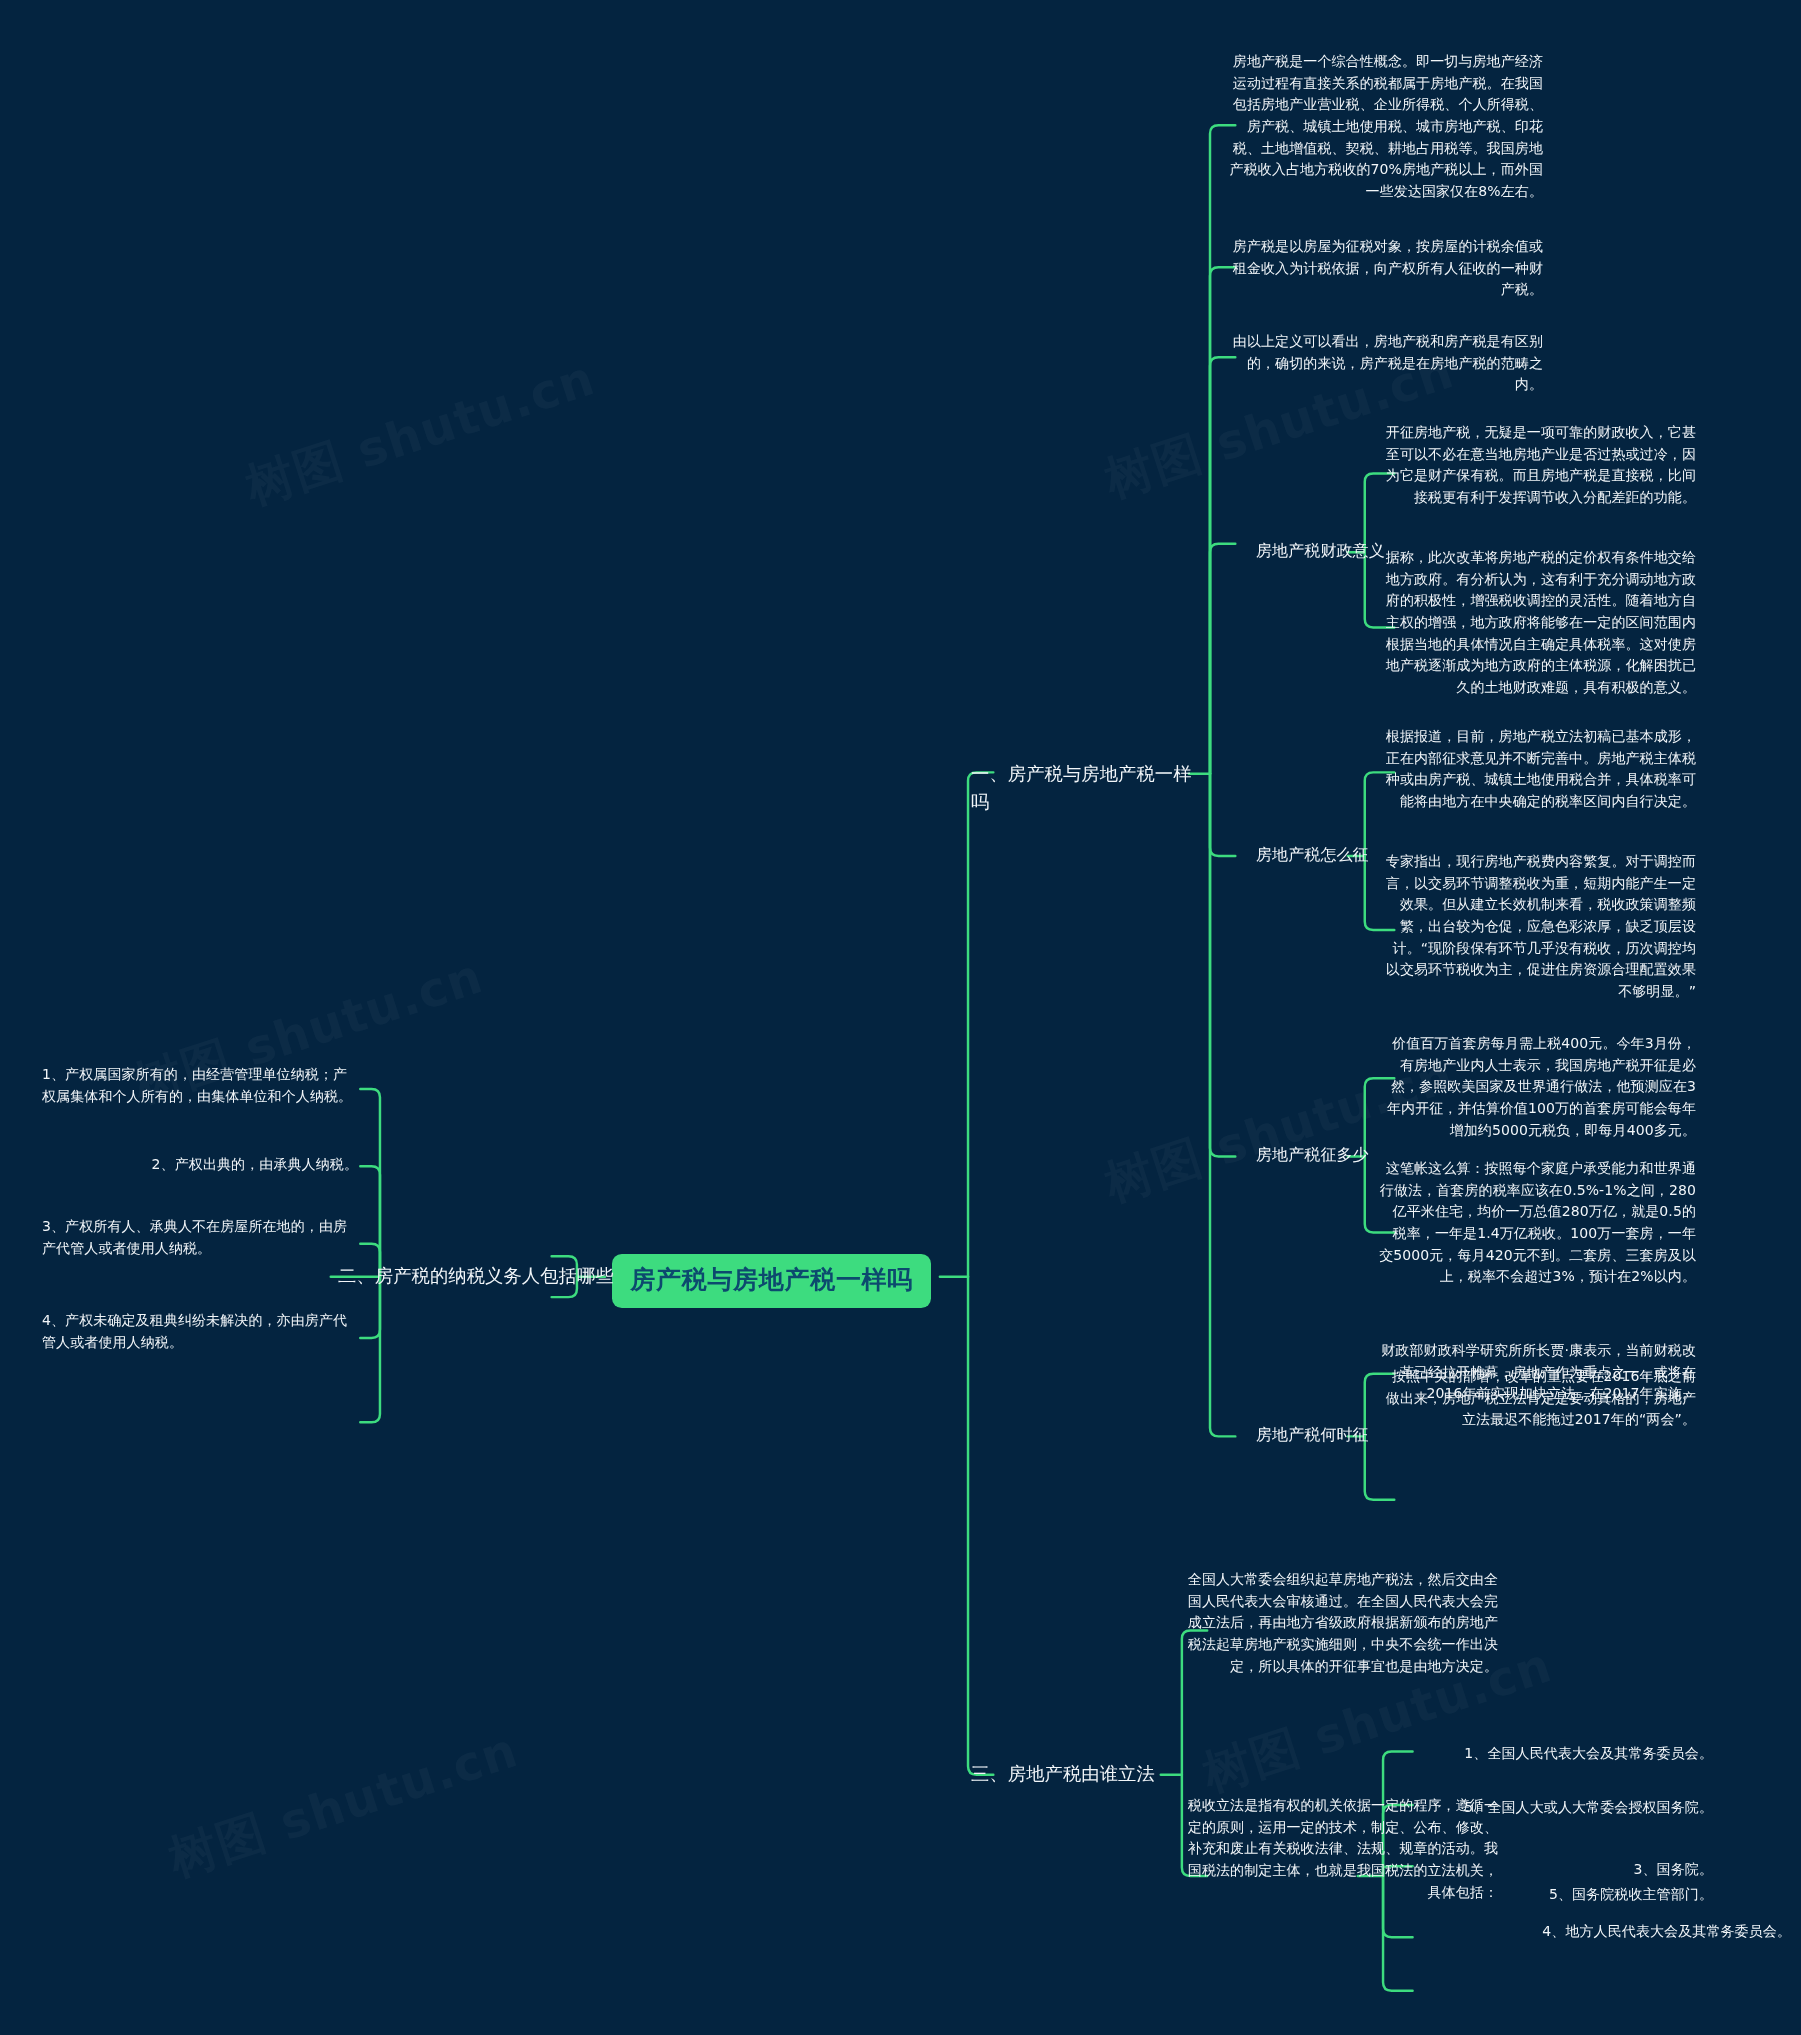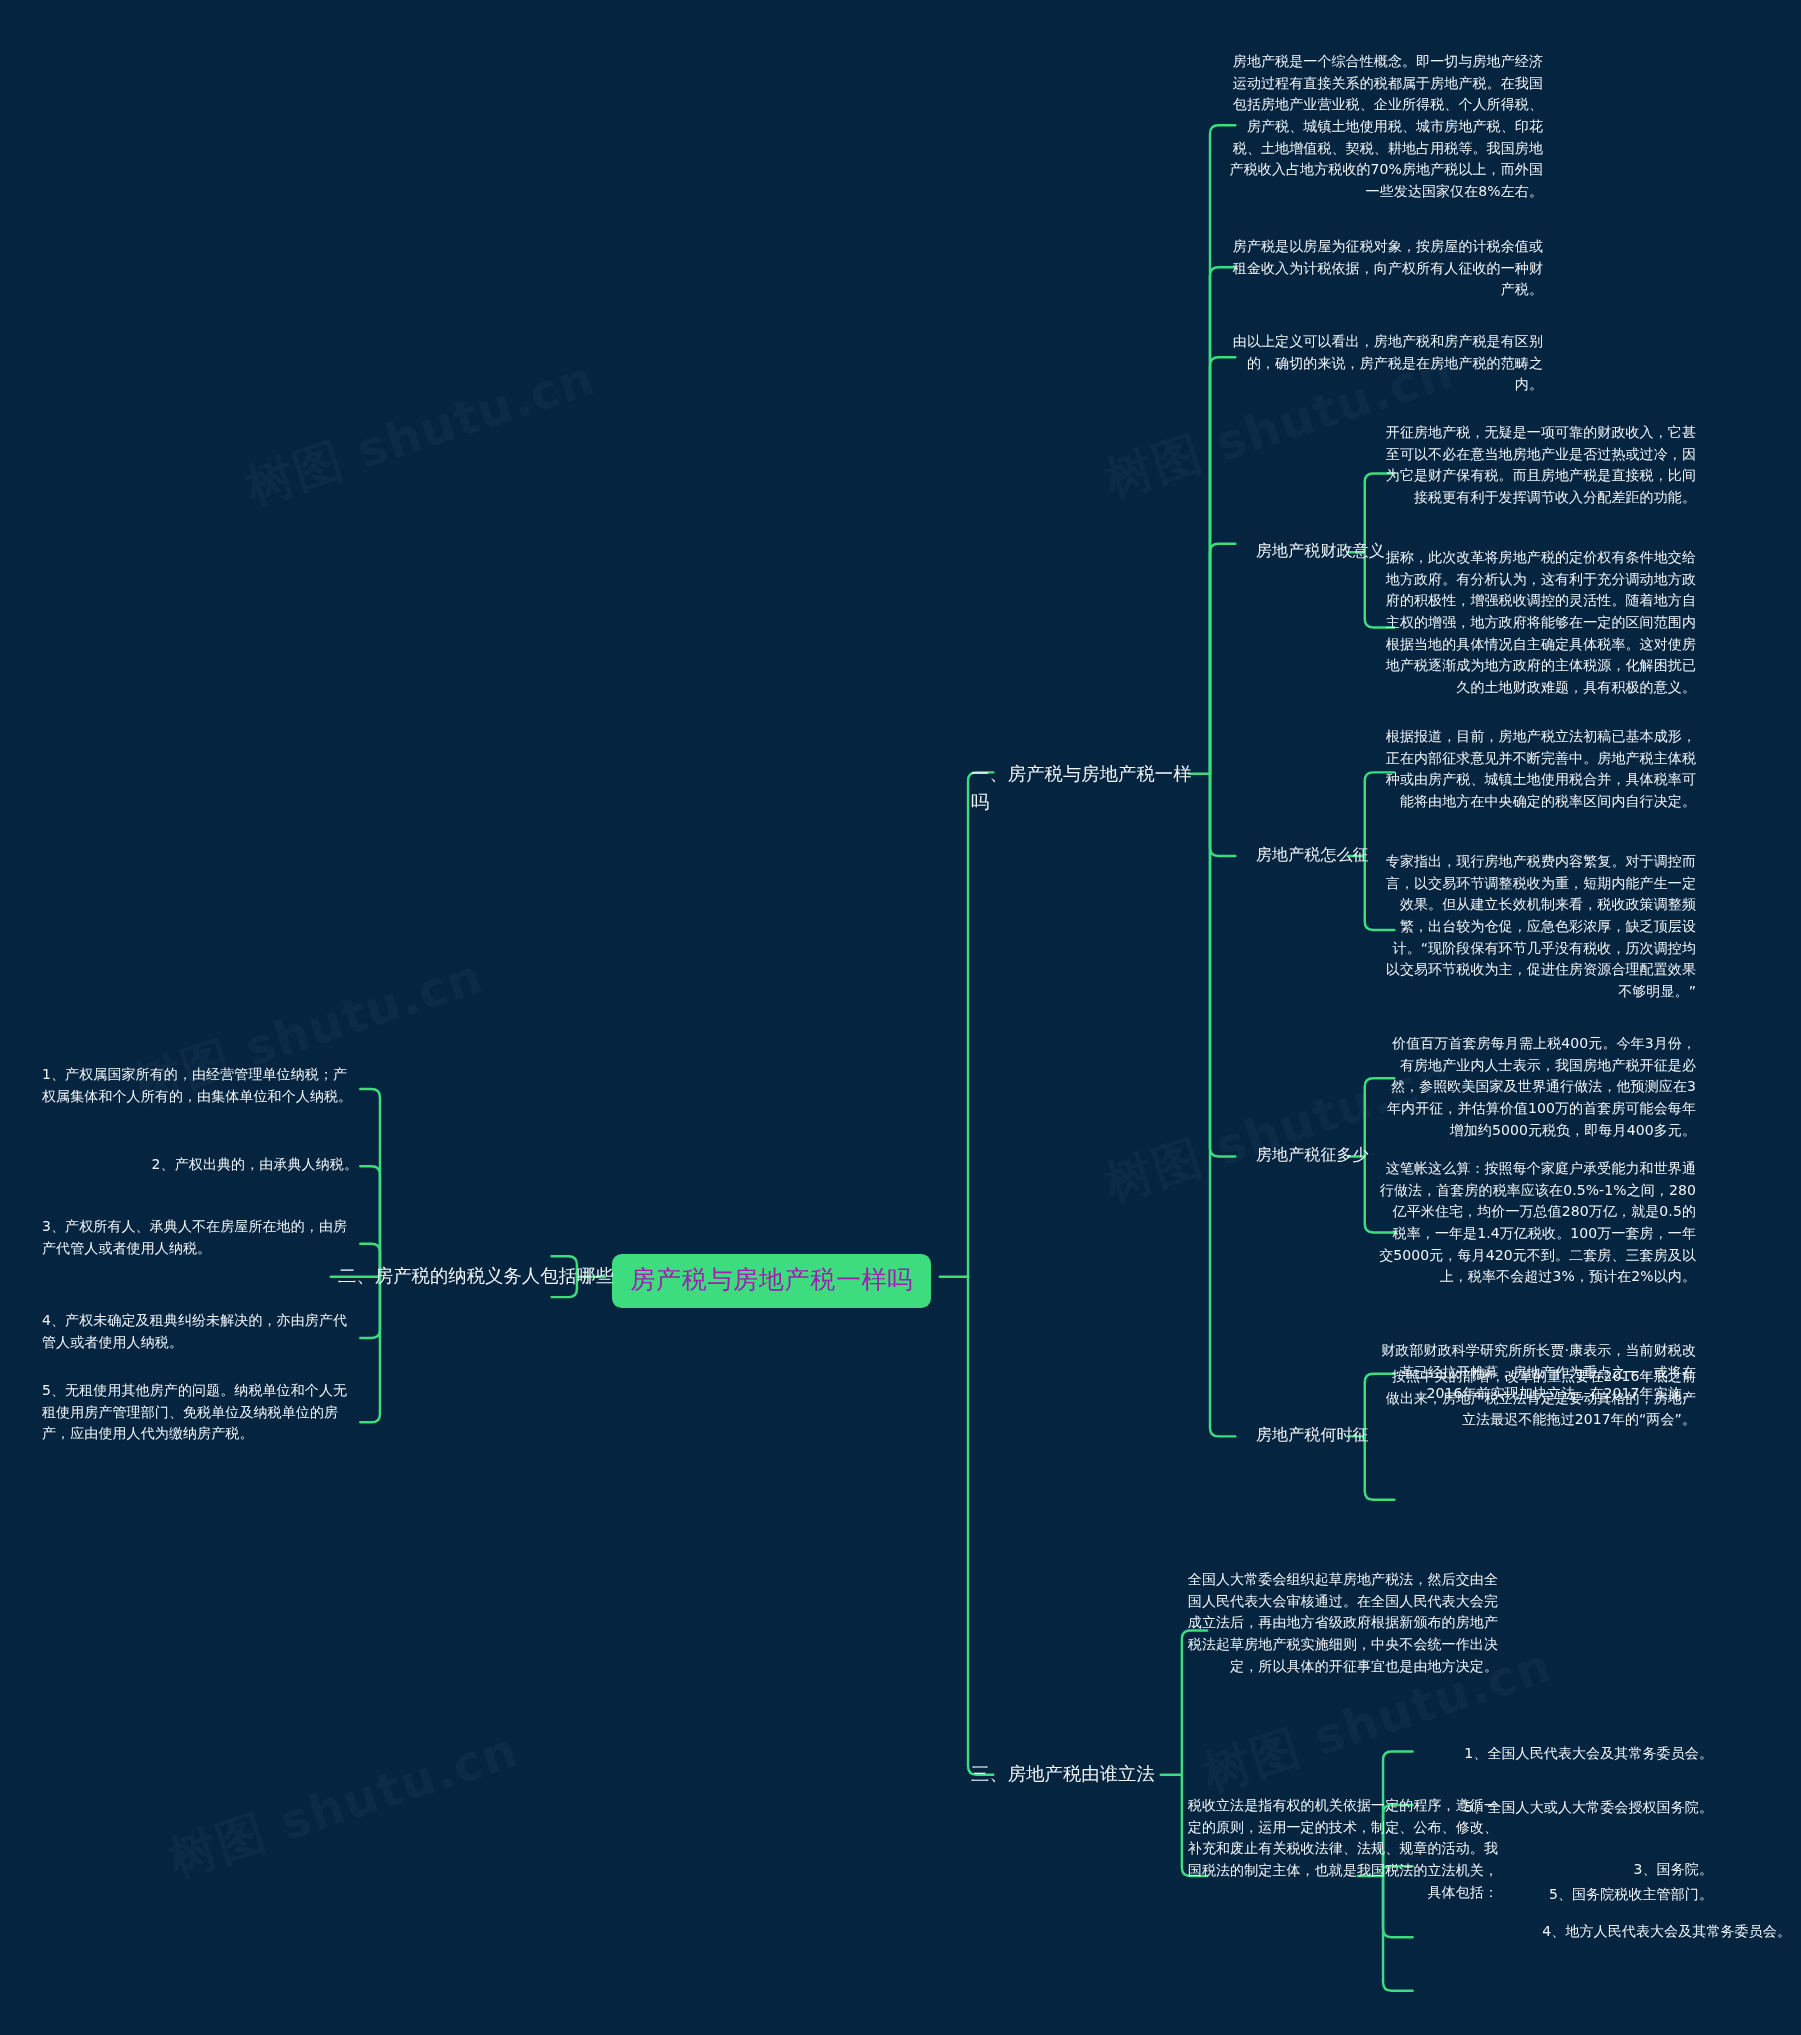--- a/index.html
+++ b/index.html
@@ -40,24 +40,24 @@
     letter-spacing: 0.1px;
   }
   .node.lvl1 { font-size: 18.3px; }
   .node.lvl2 { font-size: 16px; margin-left: 26px; }
   .node.leaf { font-size: 14px; line-height: 1.55; }
   .node.right-leaf { text-align: right; }
   .node.left-leaf { text-align: left; }
   #root-node {
     position: absolute;
     background: #3ddc7f;
-    color: #a21caf;
+    color: #0c4a6e;
     border-radius: 9.8px;
     font-size: 25px;
-    font-weight: 400;
+    font-weight: 700;
     letter-spacing: 0.7px;
     padding: 11.3px 18.3px 12.7px 18.3px;
     white-space: nowrap;
     line-height: 1.2;
   }
 </style>
 </head>
 <body>
 
 <div id="canvas">
@@ -127,21 +127,20 @@
   </svg>
 
   <div id="root-node" style="left:612px; top:1254px;">房产税与房地产税一样吗</div>
 
   <div class="node lvl1" style="left:338px; top:1262px; width:295px;">二、房产税的纳税义务人包括哪些</div>
 
   <div class="node leaf left-leaf" style="left:42px; top:1064px; width:317px;">1、产权属国家所有的，由经营管理单位纳税；产权属集体和个人所有的，由集体单位和个人纳税。</div>
   <div class="node leaf left-leaf" style="left:98px; top:1154px; width:260px; text-align:right;">2、产权出典的，由承典人纳税。</div>
   <div class="node leaf left-leaf" style="left:42px; top:1216px; width:317px;">3、产权所有人、承典人不在房屋所在地的，由房产代管人或者使用人纳税。</div>
   <div class="node leaf left-leaf" style="left:42px; top:1310px; width:317px;">4、产权未确定及租典纠纷未解决的，亦由房产代管人或者使用人纳税。</div>
-  <div class="node leaf left-leaf" style="left:42px; top:1380px; width:317px;">5、无租使用其他房产的问题。纳税单位和个人无租使用房产管理部门、免税单位及纳税单位的房产，应由使用人代为缴纳房产税。</div>
 
   <div class="node lvl1" style="left:971px; top:760px; width:232px;">一、房产税与房地产税一样吗</div>
 
   <div class="node leaf right-leaf" style="left:1226px; top:51px; width:317px;">房地产税是一个综合性概念。即一切与房地产经济运动过程有直接关系的税都属于房地产税。在我国包括房地产业营业税、企业所得税、个人所得税、房产税、城镇土地使用税、城市房地产税、印花税、土地增值税、契税、耕地占用税等。我国房地产税收入占地方税收的70%房地产税以上，而外国一些发达国家仅在8%左右。</div>
   <div class="node leaf right-leaf" style="left:1226px; top:236px; width:317px;">房产税是以房屋为征税对象，按房屋的计税余值或租金收入为计税依据，向产权所有人征收的一种财产税。</div>
   <div class="node leaf right-leaf" style="left:1226px; top:331px; width:317px;">由以上定义可以看出，房地产税和房产税是有区别的，确切的来说，房产税是在房地产税的范畴之内。</div>
 
   <div class="node lvl2" style="left:1230px; top:539px; width:155px;">房地产税财政意义</div>
   <div class="node leaf right-leaf" style="left:1379px; top:547px; width:317px;">据称，此次改革将房地产税的定价权有条件地交给地方政府。有分析认为，这有利于充分调动地方政府的积极性，增强税收调控的灵活性。随着地方自主权的增强，地方政府将能够在一定的区间范围内根据当地的具体情况自主确定具体税率。这对使房地产税逐渐成为地方政府的主体税源，化解困扰已久的土地财政难题，具有积极的意义。</div>
   <div class="node leaf right-leaf" style="left:1379px; top:422px; width:317px;">开征房地产税，无疑是一项可靠的财政收入，它甚至可以不必在意当地房地产业是否过热或过冷，因为它是财产保有税。而且房地产税是直接税，比间接税更有利于发挥调节收入分配差距的功能。</div>

